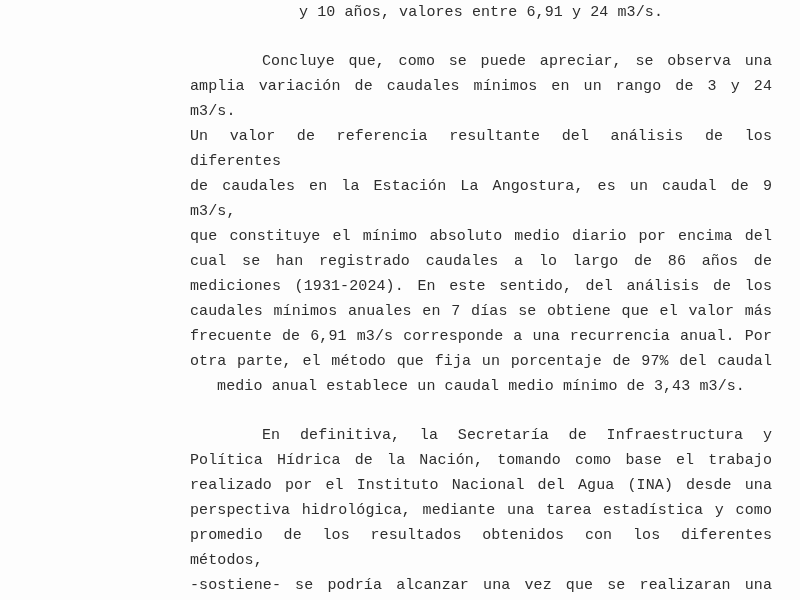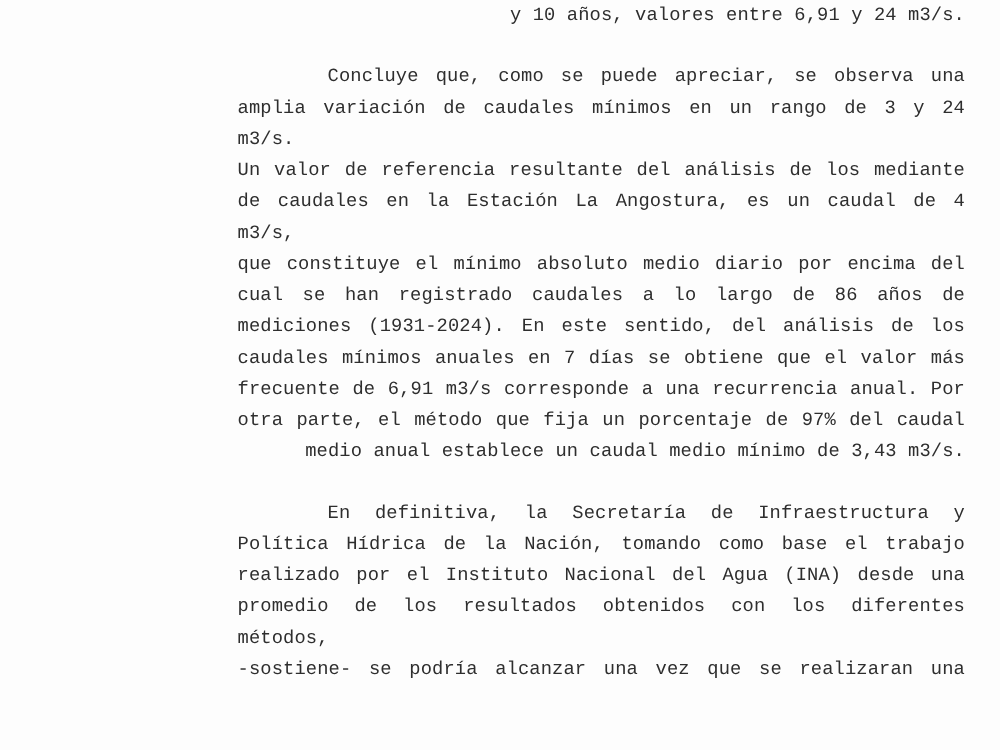--- a/index.html
+++ b/index.html
@@ -28,21 +28,21 @@
     margin: 0;
   }
   .paragraph + .paragraph {
     margin-top: 13px;
   }
   .line {
     font-size: 15px;
     line-height: 25px;
     letter-spacing: 0.1px;
     white-space: normal;
-    text-align: right;
+    text-align: center;
   }
   
   .line.jl {
     text-align: justify;
     text-align-last: justify;
   }
   
   .line.indent {
     padding-left: 72px;
     margin-top: 24px;
@@ -52,31 +52,32 @@
 <body>
 
 <div class="page" style="background: rgb(253, 253, 253); color: rgb(46, 46, 46);">
   <div class="textblock" id="textblock">
       <div class="paragraph">
         <div class="line">y 10 años, valores entre 6,91 y 24 m3/s.</div>
       </div>
       <div class="paragraph">
         <div class="line jl indent">Concluye que, como se puede apreciar, se observa una</div>
         <div class="line jl">amplia variación de caudales mínimos en un rango de 3 y 24 m3/s.</div>
-        <div class="line jl">Un valor de referencia resultante del análisis de los mediante</div>
-        <div class="line jl">de caudales en la Estación La Angostura, es un caudal de 4 m3/s,</div>
+        <div class="line jl">Un valor de referencia resultante del análisis de los diferentes</div>
+        <div class="line jl">de caudales en la Estación La Angostura, es un caudal de 9 m3/s,</div>
         <div class="line jl">que constituye el mínimo absoluto medio diario por encima del</div>
         <div class="line jl">cual se han registrado caudales a lo largo de 86 años de</div>
         <div class="line jl">mediciones (1931-2024). En este sentido, del análisis de los</div>
         <div class="line jl">caudales mínimos anuales en 7 días se obtiene que el valor más</div>
         <div class="line jl">frecuente de 6,91 m3/s corresponde a una recurrencia anual. Por</div>
         <div class="line jl">otra parte, el método que fija un porcentaje de 97% del caudal</div>
         <div class="line">medio anual establece un caudal medio mínimo de 3,43 m3/s.</div>
       </div>
       <div class="paragraph">
         <div class="line jl indent">En definitiva, la Secretaría de Infraestructura y</div>
         <div class="line jl">Política Hídrica de la Nación, tomando como base el trabajo</div>
         <div class="line jl">realizado por el Instituto Nacional del Agua (INA) desde una</div>
+        <div class="line jl">perspectiva hidrológica, mediante una tarea estadística y como</div>
         <div class="line jl">promedio de los resultados obtenidos con los diferentes métodos,</div>
         <div class="line jl">-sostiene- se podría alcanzar una vez que se realizaran una</div>
       </div>
     </div>
 </div>
 
 </body></html>

